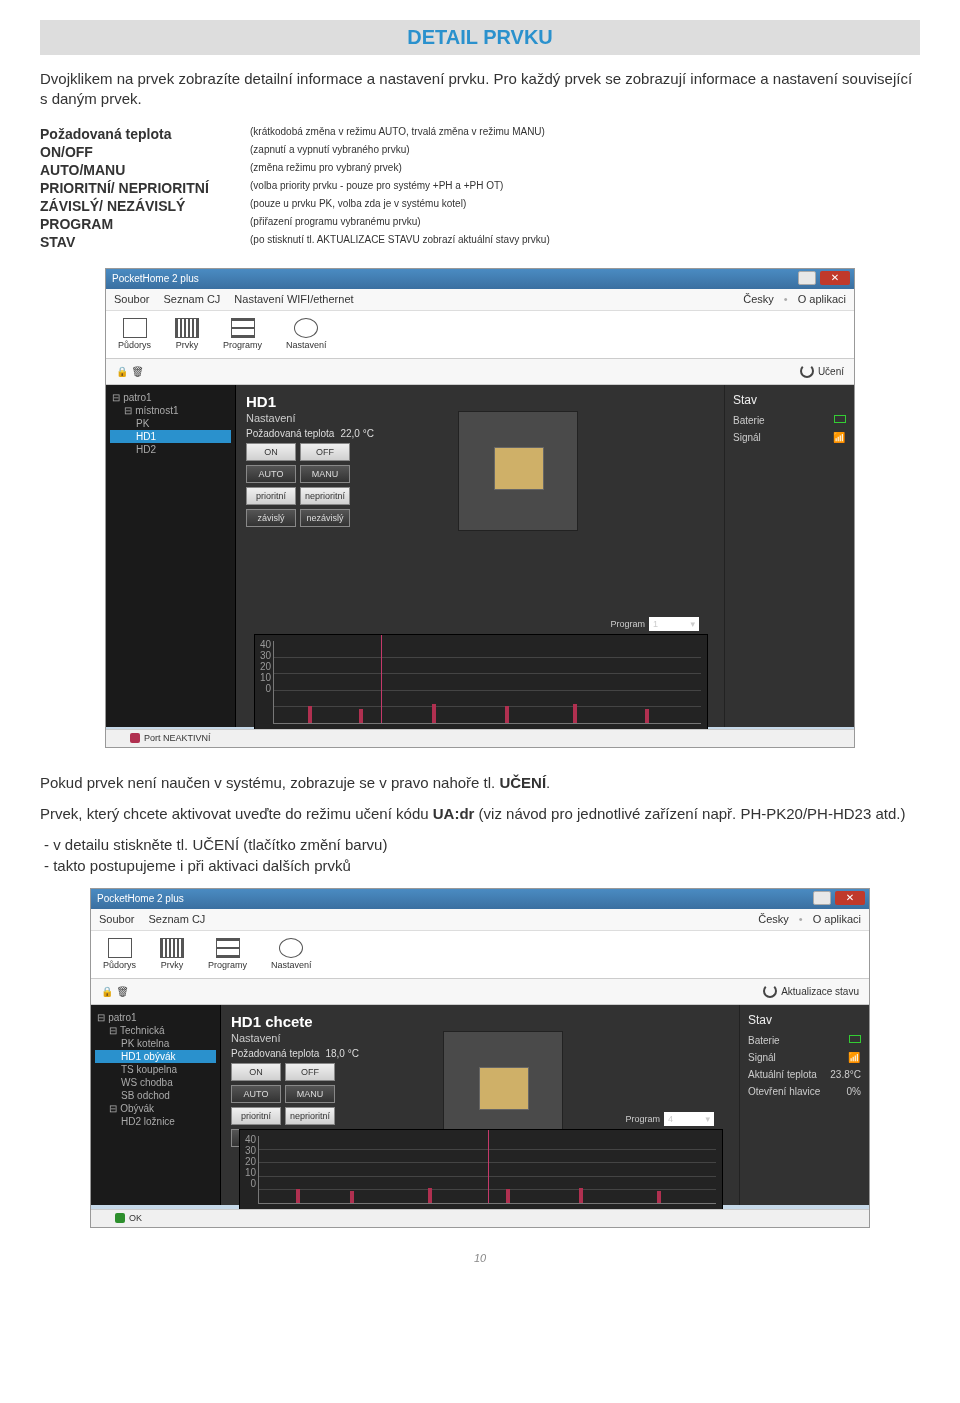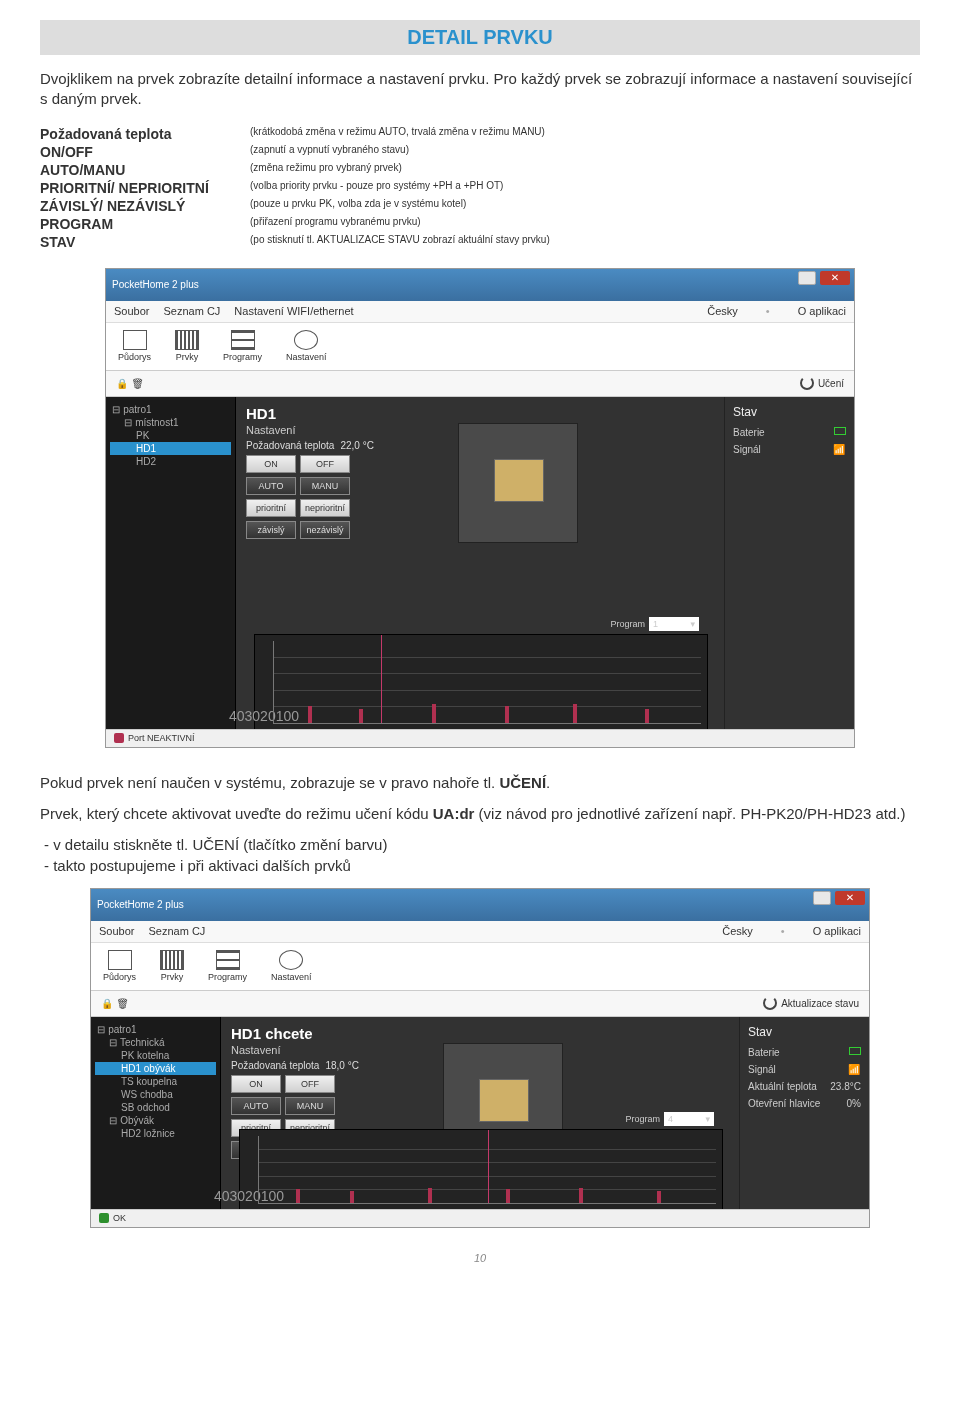--- a/index.html
+++ b/index.html
@@ -6,25 +6,25 @@
 body{font-family:Arial,Helvetica,sans-serif;font-size:14px;color:#333;background:#fff;width:960px;margin:0 auto;padding:20px 40px}
 .section-header{background:#ddd;color:#2a91cd;font-weight:bold;font-size:20px;text-align:center;padding:6px;margin-bottom:14px}
 .intro-text{font-size:15px;line-height:1.35;margin-bottom:16px}
 .params-table{margin-bottom:18px}
 .params-table .row{display:flex;margin-bottom:2px}
 .params-table .label{font-weight:bold;font-size:14px;width:210px;flex-shrink:0}
 .params-table .value{font-size:10px}
 .screenshot{display:block;margin:12px auto 24px;border:1px solid #999}
 .sc1{width:750px;height:480px;background:linear-gradient(#d9e7f3,#c5d8e8);position:relative}
 .sc2{width:780px;height:340px;background:linear-gradient(#d9e7f3,#c5d8e8);position:relative}
-.win-titlebar{height:20px;background:linear-gradient(#4a8bc2,#3a6fa0);display:flex;align-items:center;padding:16px 6px;font-size:10px;color:#fff;position:relative}
+.win-titlebar{height:20px;background:linear-gradient(#4a8bc2,#3a6fa0);display:flex;align-items:center;padding:4px 6px;font-size:10px;color:#fff;position:relative}
 .win-titlebar .close{position:absolute;right:4px;top:2px;width:30px;height:14px;background:#c0392b;border-radius:2px;display:flex;align-items:center;justify-content:center;color:#fff;font-size:10px}
 .win-titlebar .minmax{position:absolute;right:38px;top:2px;width:18px;height:14px;background:#e8e8e8;border:1px solid #aaa;border-radius:2px}
 .win-menu{height:22px;background:#f8f8f8;display:flex;align-items:center;padding:0 8px;font-size:11px;gap:14px;border-bottom:1px solid #ddd}
-.win-menu .right{margin-left:auto;display:flex;gap:28px}
+.win-menu .right{margin-left:auto;display:flex;gap:10px}
 .win-toolbar{height:48px;background:#fff;display:flex;align-items:center;padding:0 12px;gap:24px;border-bottom:1px solid #ccc}
 .tb-item{display:flex;flex-direction:column;align-items:center;font-size:9px;gap:2px}
 .tb-icon{width:24px;height:20px;border:1.5px solid #555;background:#fff}
 .tb-icon.radiator{background:repeating-linear-gradient(90deg,#555 0 2px,#fff 2px 4px)}
 .tb-icon.list{background:linear-gradient(#555 0 2px,#fff 2px 8px,#555 8px 10px,#fff 10px 16px,#555 16px 18px)}
 .tb-icon.gear{border-radius:50%}
 .small-toolbar{height:26px;background:#f7f7f7;display:flex;align-items:center;padding:0 10px;border-bottom:1px solid #ccc;font-size:10px}
 .small-toolbar .right{margin-left:auto;display:flex;align-items:center;gap:4px}
 .refresh-icon{width:14px;height:14px;border:2px solid #444;border-radius:50%;border-top-color:transparent}
 .win-body{display:flex;background:#2a2a2a;height:calc(100% - 136px)}
@@ -50,23 +50,23 @@
 .bat-icon{width:12px;height:8px;border:1px solid #3c3;display:inline-block}
 .sig-icon{color:#e67e22}
 .chart-area{position:absolute;left:148px;right:146px;bottom:8px;height:105px;background:#232323;border:1px solid #000}
 .sc2 .chart-area{height:90px;bottom:8px}
 .chart-area .prog-line{position:absolute;top:-18px;right:8px;color:#ccc;font-size:9px;display:flex;align-items:center;gap:4px}
 .chart-area .prog-select{width:50px;height:14px;background:#fff;font-size:9px;display:flex;align-items:center;justify-content:space-between;padding:0 4px}
 .chart-bars{position:absolute;left:18px;right:6px;top:6px;bottom:14px;border-left:1px solid #777;border-bottom:1px solid #777}
 .chart-bars .bar{position:absolute;bottom:0;width:4px;background:#b03050}
 .chart-bars .hline{position:absolute;left:0;right:0;height:1px;background:#444}
 .chart-bars .vline{position:absolute;top:-6px;bottom:0;width:1px;background:#c4396a}
-.chart-y{position:absolute;left:2px;top:4px;bottom:14px;color:#999;font-size:14px;display:flex;flex-direction:row;justify-content:center;align-items:flex-end;width:14px}
+.chart-y{position:absolute;left:2px;top:4px;bottom:14px;color:#999;font-size:10px;display:flex;flex-direction:column;justify-content:flex-start;align-items:flex-end;width:14px}
 .chart-x{position:absolute;left:18px;right:6px;bottom:1px;color:#999;font-size:8px;display:flex;justify-content:space-between}
-.statusbar{height:18px;background:#f0f0f0;border-top:1px solid #ccc;font-size:9px;display:flex;align-items:center;padding:0 8px;position:absolute;left:0;right:0;bottom:0}
+.statusbar{height:18px;background:#f0f0f0;border-top:1px solid #ccc;font-size:9px;display:flex;align-items:center;padding:0 24px;position:absolute;left:0;right:0;bottom:0}
 .statusbar .sicon{width:10px;height:10px;background:#b03050;border-radius:2px;margin-right:4px}
 .body-text{font-size:15px;line-height:1.4;margin-bottom:10px}
 .body-text .b{font-weight:bold}
 ul.dash{list-style:none;padding-left:4px;margin-bottom:0}
 ul.dash li{font-size:15px;line-height:1.4;text-indent:-10px;padding-left:10px}
 ul.dash li::before{content:"- "}
 .page-num{text-align:center;color:#888;font-size:11px;font-style:italic;margin-top:16px}
 </style>
 </head>
 <body>
@@ -75,21 +75,21 @@
 
 <p class="intro-text">Dvojklikem na prvek zobrazíte detailní informace a nastavení prvku. Pro každý prvek se zobrazují informace a nastavení související s daným prvek.</p>
 
 <div class="params-table">
   <div class="row">
       <div class="label">Požadovaná teplota</div>
       <div class="value">(krátkodobá změna v režimu AUTO, trvalá změna v režimu MANU)</div>
     </div>
   <div class="row">
       <div class="label">ON/OFF</div>
-      <div class="value">(zapnutí a vypnutí vybraného stavu)</div>
+      <div class="value">(zapnutí a vypnutí vybraného prvku)</div>
     </div>
   <div class="row">
       <div class="label">AUTO/MANU</div>
       <div class="value">(změna režimu pro vybraný prvek)</div>
     </div>
   <div class="row">
       <div class="label">PRIORITNÍ/ NEPRIORITNÍ</div>
       <div class="value">(volba priority prvku - pouze pro systémy +PH a +PH OT)</div>
     </div>
   <div class="row">

